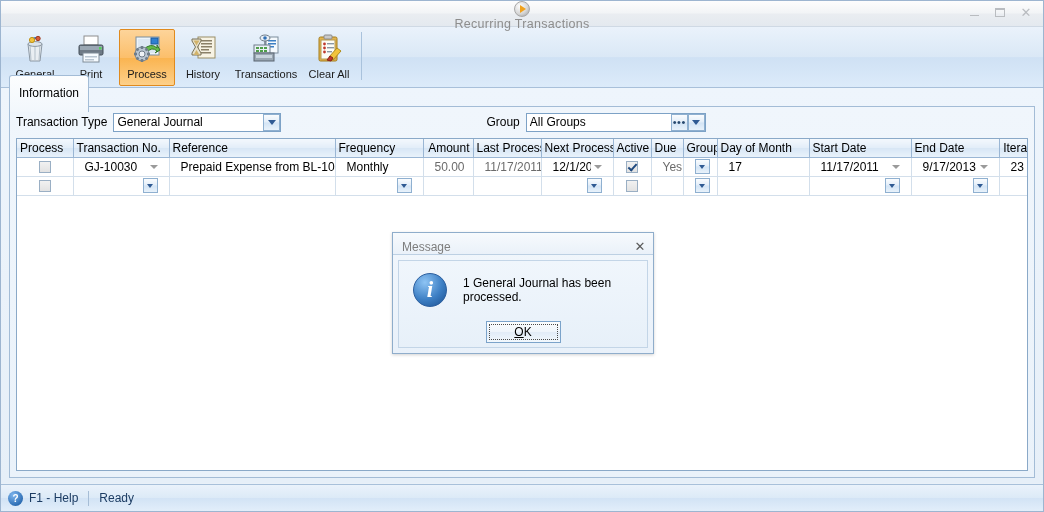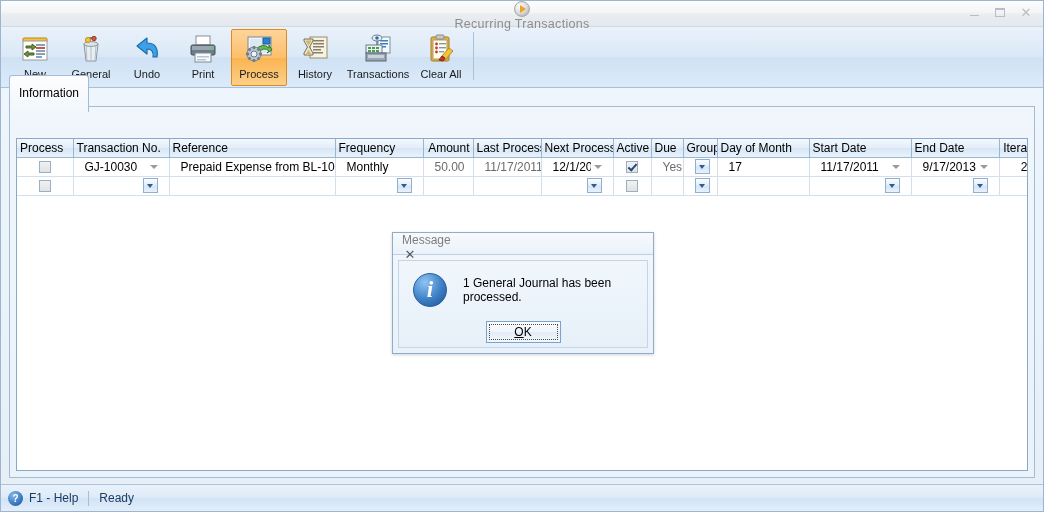--- a/index.html
+++ b/index.html
@@ -247,21 +247,21 @@
     padding: 0 11px;
     box-sizing: border-box;
     white-space: nowrap;
     overflow: hidden;
     vertical-align: middle;
     background: #fff;
   }
   .cell-flex { display: flex; align-items: center; justify-content: space-between; height: 100%; }
   .cell-txt { overflow: hidden; white-space: nowrap; }
   .muted { color: #6b6b6b; }
-  .ralign { text-align: center; }
+  .ralign { text-align: left; }
   .ctr { text-align: center; }
 
   .mini-arrow {
     width: 0; height: 0;
     border-left: 4px solid transparent;
     border-right: 4px solid transparent;
     border-top: 4px solid #9a9a9a;
     flex: none;
     margin-left: 3px;
   }
@@ -342,24 +342,23 @@
     border: 1px solid #8fadcb;
     box-sizing: border-box;
     z-index: 50;
     box-shadow: 0 1px 3px rgba(0,0,0,.18);
   }
   #dlg-title {
     height: 22px;
     background: linear-gradient(to bottom, #f7fafd 0%, #eaf1f9 100%);
     border-bottom: 1px solid #bdd0e3;
     display: flex;
-    align-items: flex-start;
+    align-items: flex-end;
     padding: 0 5px 0 9px;
     box-sizing: border-box;
-    flex-direction: column;
   }
   #dlg-title-text {
     flex: 1;
     font-size: 12px;
     color: #7d7d7d;
   }
   #dlg-close {
     width: 16px; height: 16px;
     display: flex; align-items: center; justify-content: center;
     color: #5a5a5a;
@@ -433,60 +432,36 @@
           <span class="glyph-max"></span>
         </div>
       <div class="win-btn">
           <span class="glyph-close">✕</span>
         </div>
     </div>
   </div>
 
   <div id="toolbar">
 
-    <div class="tb-btn">
-      <div class="tb-ico">
-        <svg width="32" height="32" viewBox="0 0 32 32">
-          <rect x="4" y="5" width="24" height="4" rx="1" fill="#f4c33d" stroke="#b9881c"></rect>
-          <rect x="4" y="8" width="24" height="19" fill="#ffffff" stroke="#9a9a9a"></rect>
-          <rect x="17" y="11" width="9" height="2" fill="#8aa0b8"></rect>
-          <rect x="17" y="14" width="9" height="2" fill="#c85a3a"></rect>
-          <rect x="17" y="17" width="9" height="2" fill="#8aa0b8"></rect>
-          <rect x="17" y="20" width="9" height="2" fill="#8aa0b8"></rect>
-          <rect x="17" y="23" width="6" height="2" fill="#8aa0b8"></rect>
-          <path d="M7 13 l6 0 0 -2 4 3 -4 3 0 -2 -6 0 z" fill="#6f8f3e" stroke="#48621f"></path>
-          <path d="M15 22 l-6 0 0 2 -4 -3 4 -3 0 2 6 0 z" fill="#6f8f3e" stroke="#48621f"></path>
-        </svg>
-      </div>
-      <div class="tb-lbl">New</div>
-    </div>
 
 
     <div class="tb-btn">
       <div class="tb-ico">
         <svg width="32" height="32" viewBox="0 0 32 32">
           <path d="M9 11 l14 0 -2 17 -10 0 z" fill="#e9eef2" stroke="#8b97a3"></path>
           <path d="M11 12 l1 15 M16 12 l0 15 M21 12 l-1 15" stroke="#b3bfc9" fill="none"></path>
           <ellipse cx="16" cy="11" rx="7" ry="2.4" fill="#dde4ea" stroke="#8b97a3"></ellipse>
           <path d="M12 9 q3 -6 7 -3" stroke="#2f7fd1" stroke-width="2" fill="none"></path>
           <circle cx="13" cy="7" r="2.6" fill="#f2c33b" stroke="#c09318"></circle>
           <circle cx="19" cy="5.5" r="2.2" fill="#d65a3a" stroke="#9c3a22"></circle>
         </svg>
       </div>
       <div class="tb-lbl">General</div>
     </div>
 
-    <div class="tb-btn">
-      <div class="tb-ico">
-        <svg width="32" height="32" viewBox="0 0 32 32">
-          <path d="M26 24 q2 -14 -10 -14 l0 -5 -10 8 10 8 0 -5 q7 0 6 8 z" fill="#3ea0e8" stroke="#1d6ba8" stroke-width="1.2" stroke-linejoin="round"></path>
-        </svg>
-      </div>
-      <div class="tb-lbl">Undo</div>
-    </div>
 
     <div class="tb-btn">
       <div class="tb-ico">
         <svg width="32" height="32" viewBox="0 0 32 32">
           <rect x="9" y="3" width="14" height="9" fill="#ffffff" stroke="#8e8e8e"></rect>
           <rect x="4" y="12" width="24" height="10" rx="1.5" fill="#6e7a86" stroke="#444e58"></rect>
           <rect x="5" y="13" width="22" height="4" fill="#9aa7b3"></rect>
           <rect x="24" y="14" width="2.5" height="2.5" fill="#53d15a"></rect>
           <rect x="8" y="20" width="16" height="9" fill="#f6fbff" stroke="#7f8b97"></rect>
           <rect x="10" y="23" width="12" height="1.5" fill="#b9c6d2"></rect>
@@ -590,20 +565,40 @@
   </div>
 
   <div id="client">
     <div id="tabstrip">
       <div class="tab">Information</div>
     </div>
   </div>
 
   <div id="tabpage">
 
+    <div id="filterrow">
+      <span class="fld-label">Transaction Type</span>
+      <div class="combo" style="width:168px">
+        <span class="combo-val">General Journal</span>
+        <span class="cbtn">
+            <span class="arrow-dn"></span>
+          </span>
+      </div>
+
+      <span class="fld-label" style="margin-left:205px">Group</span>
+      <div class="combo" style="width:180px">
+        <span class="combo-val">All Groups</span>
+        <span class="cbtn">
+            <span class="ell">•••</span>
+          </span>
+        <span class="cbtn">
+            <span class="arrow-dn"></span>
+          </span>
+      </div>
+    </div>
 
     <div id="grid">
       <table class="grid-table">
         <colgroup>
           <col style="width:56px">
             <col style="width:96px">
             <col style="width:166px">
             <col style="width:88px">
           <col style="width:50px">
             <col style="width:68px">

